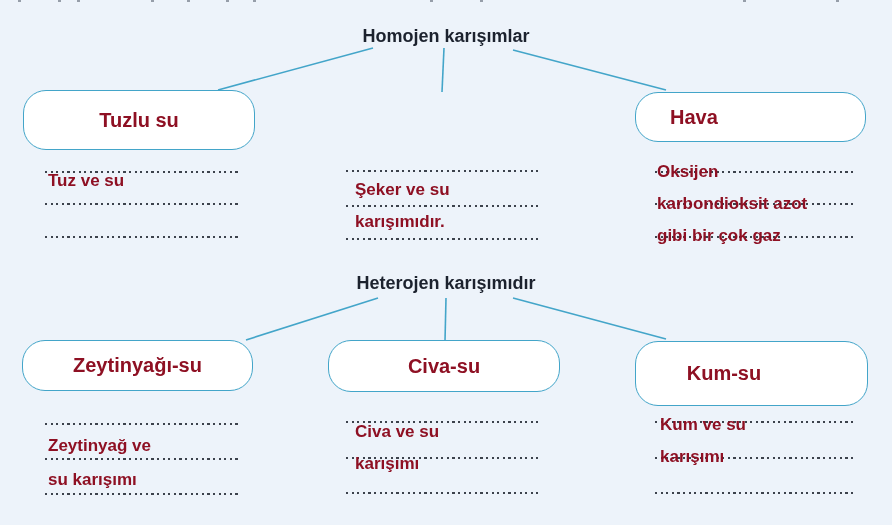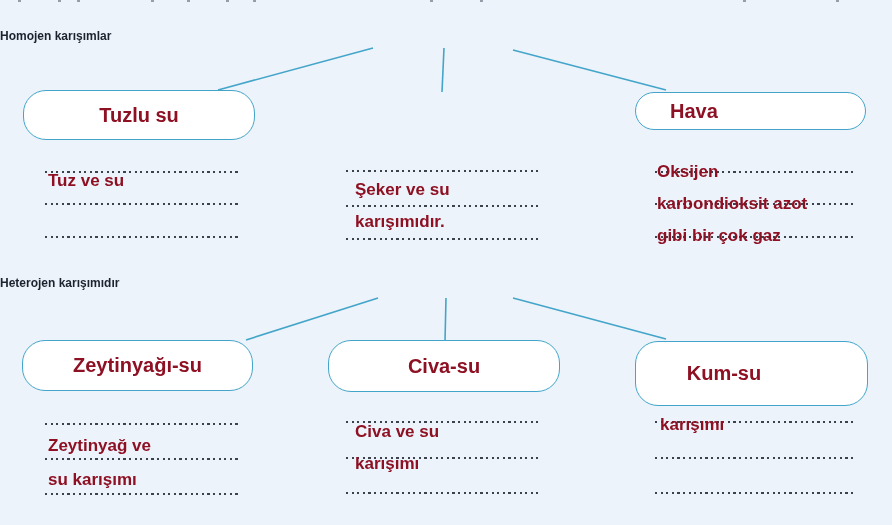--- a/index.html
+++ b/index.html
@@ -7,21 +7,21 @@
     position:relative;
     width:892px;height:525px;
     background:var(--background,#edf3fa);
     font-family:"Liberation Sans",sans-serif;
     overflow:hidden;
   }
   .connectors{position:absolute;left:0;top:0;z-index:1;}
   .connectors line{stroke:var(--node-border,#43a5c9);stroke-width:1.6;fill:none;}
   .section-title{
     position:absolute;left:0;width:100%;
-    text-align:left;font-weight:bold;font-size:12px;line-height:20px;
+    text-align:center;font-weight:bold;font-size:18px;line-height:20px;
     color:var(--title-text,#1c222e);z-index:2;
   }
   .node{
     position:absolute;box-sizing:border-box;
     background:var(--node-fill,#ffffff);
     border:1.6px solid var(--node-border,#43a5c9);
     border-radius:23px;
     display:flex;align-items:center;justify-content:center;
     z-index:2;
   }
@@ -69,24 +69,24 @@
     <line x1="444" y1="48" x2="442" y2="92"></line>
     <line x1="513" y1="50" x2="666" y2="90"></line>
     <line x1="378" y1="298" x2="246" y2="340"></line>
     <line x1="446" y1="298" x2="445" y2="341"></line>
     <line x1="513" y1="298" x2="666" y2="339"></line>
   </svg>
 
   <div class="section-title" style="top:26px">Homojen karışımlar</div>
   <div class="section-title" style="top:273px">Heterojen karışımıdır</div>
 
-  <div class="node" style="left:23px;top:90px;width:232px;height:50px">
+  <div class="node" style="left:23px;top:90px;width:232px;height:60px">
     <span class="node-label">Tuzlu su</span>
   </div>
-  <div class="node left-label" style="left:635px;top:92px;width:231px;height:38px">
+  <div class="node left-label" style="left:635px;top:92px;width:231px;height:50px">
     <span class="node-label">Hava</span>
   </div>
 
   <div class="dotline" style="left:45px;top:171px;width:193px"></div>
   <div class="dotline" style="left:45px;top:203px;width:193px"></div>
   <div class="dotline" style="left:45px;top:236px;width:193px"></div>
   <div class="dotline" style="left:346px;top:170px;width:192px"></div>
   <div class="dotline" style="left:346px;top:205px;width:192px"></div>
   <div class="dotline" style="left:346px;top:238px;width:192px"></div>
   <div class="dotline" style="left:655px;top:171px;width:200px"></div>
@@ -128,16 +128,17 @@
 
   <div class="answer" style="left:48px;top:429px;line-height:34px">
     <div>Zeytinyağ ve</div>
     <div>su karışımı</div>
   </div>
   <div class="answer" style="left:355px;top:416px">
     <div>Civa ve su</div>
     <div>karışımı</div>
   </div>
   <div class="answer" style="left:660px;top:409px">
+    <div>Kum ve su</div>
     <div>karışımı</div>
   </div>
 
 </div>
 
 </body></html>

